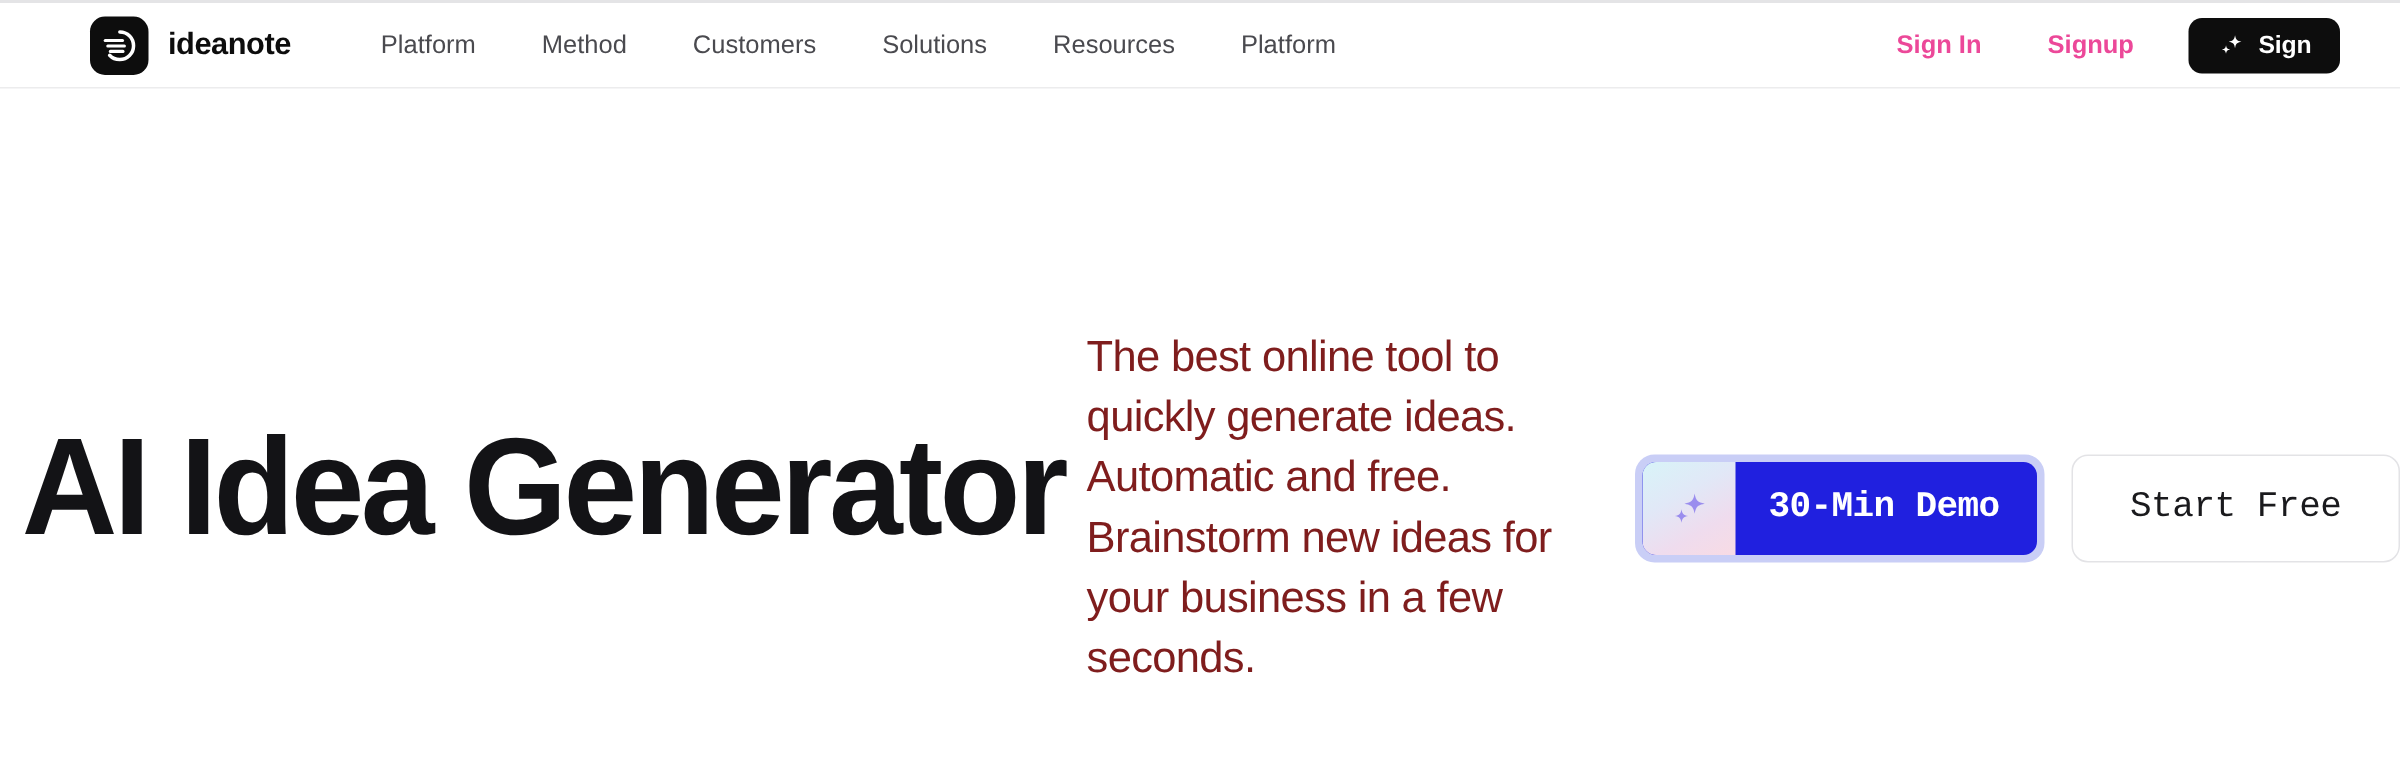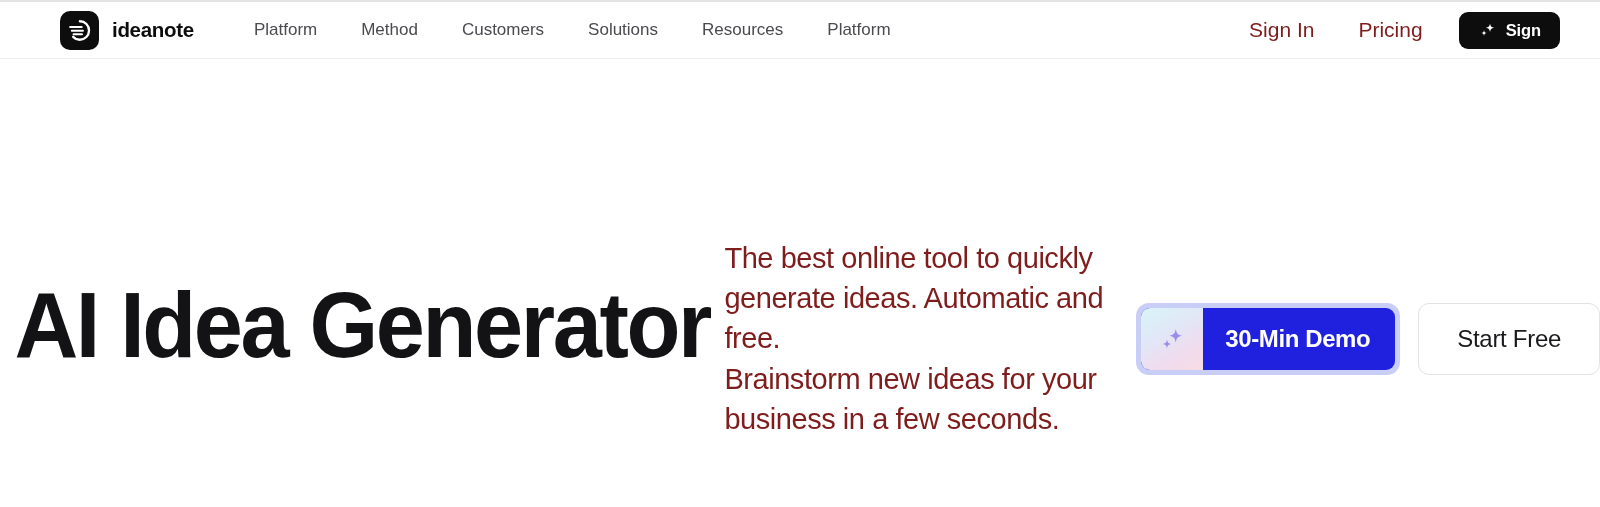--- a/index.html
+++ b/index.html
@@ -95,26 +95,27 @@
   .header-spacer { flex: 1 1 auto; }
 
   .header-right {
     display: flex;
     align-items: center;
     gap: 0;
     flex: 0 0 auto;
   }
 
   .auth-link {
-    font-size: 21px;
-    color: #7f1d1d;
+    font-size: 17px;
+    color: #ec4899;
     text-decoration: none;
     padding: 6px 22px;
     white-space: nowrap;
     cursor: pointer;
+    font-weight: bold;
   }
 
   .demo-btn {
     margin-left: 14px;
     background: #0d0d0d;
     color: #ffffff;
     border: none;
     border-radius: 9px;
     height: 37px;
     padding: 0 19px;
@@ -163,20 +164,21 @@
     font-weight: 400;
     letter-spacing: -0.45px;
     max-width: 980px;
   }
   .hero-sub .sub-line { display: block; }
 
   .cta-row {
     margin-top: 27px;
     display: flex;
     gap: 18px;
+    font-family: Liberation Mono, monospace;
   }
 
   
   .cta-primary {
     position: relative;
     display: inline-flex;
     align-items: stretch;
     background: #c9cef6;
     border-radius: 13px;
     padding: 5px;
@@ -260,21 +262,21 @@
       <a class="nav-link" href="#">Customers</a>
       <a class="nav-link" href="#">Solutions</a>
       <a class="nav-link" href="#">Resources</a>
       <a class="nav-link" href="#">Platform</a>
     </nav>
 
     <div class="header-spacer"></div>
 
     <div class="header-right">
       <a class="auth-link" href="#">Sign In</a>
-      <a class="auth-link" href="#">Pricing</a>
+      <a class="auth-link" href="#">Signup</a>
 
       <button class="demo-btn">
         <span class="sparkle-wrap">
           <svg width="19" height="19" viewBox="0 0 24 24" aria-hidden="true">
             <path d="M15.2 3.2 C15.9 7.0 16.8 7.9 20.6 8.6 C16.8 9.3 15.9 10.2 15.2 14.0 C14.5 10.2 13.6 9.3 9.8 8.6 C13.6 7.9 14.5 7.0 15.2 3.2 Z" fill="#ffffff"></path>
             <path d="M7.6 11.6 C8.1 14.2 8.6 14.7 11.2 15.2 C8.6 15.7 8.1 16.2 7.6 18.8 C7.1 16.2 6.6 15.7 4.0 15.2 C6.6 14.7 7.1 14.2 7.6 11.6 Z" fill="#ffffff"></path>
           </svg>
         </span>
         <span>Sign</span>
       </button>

